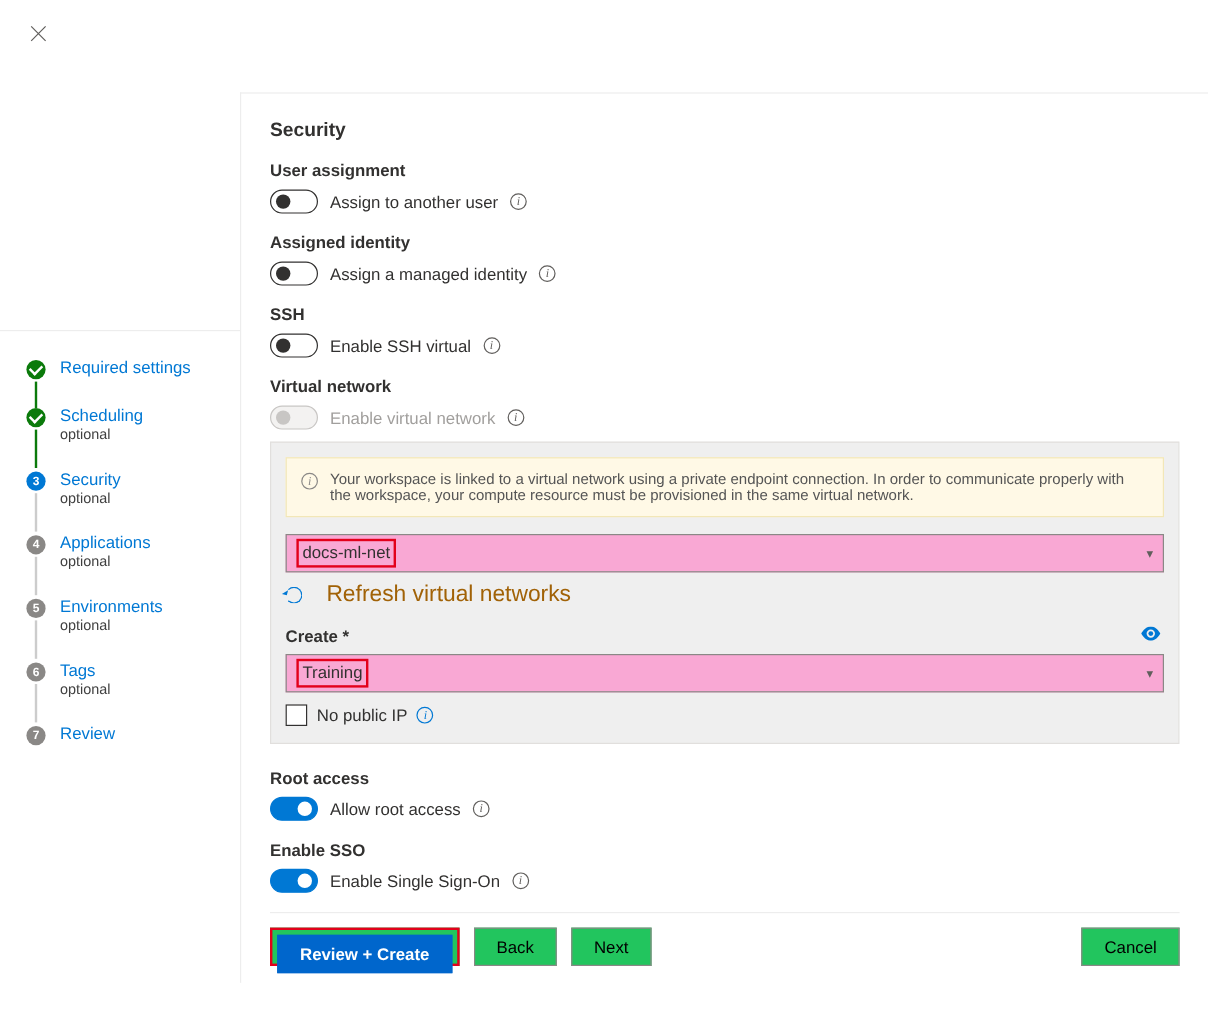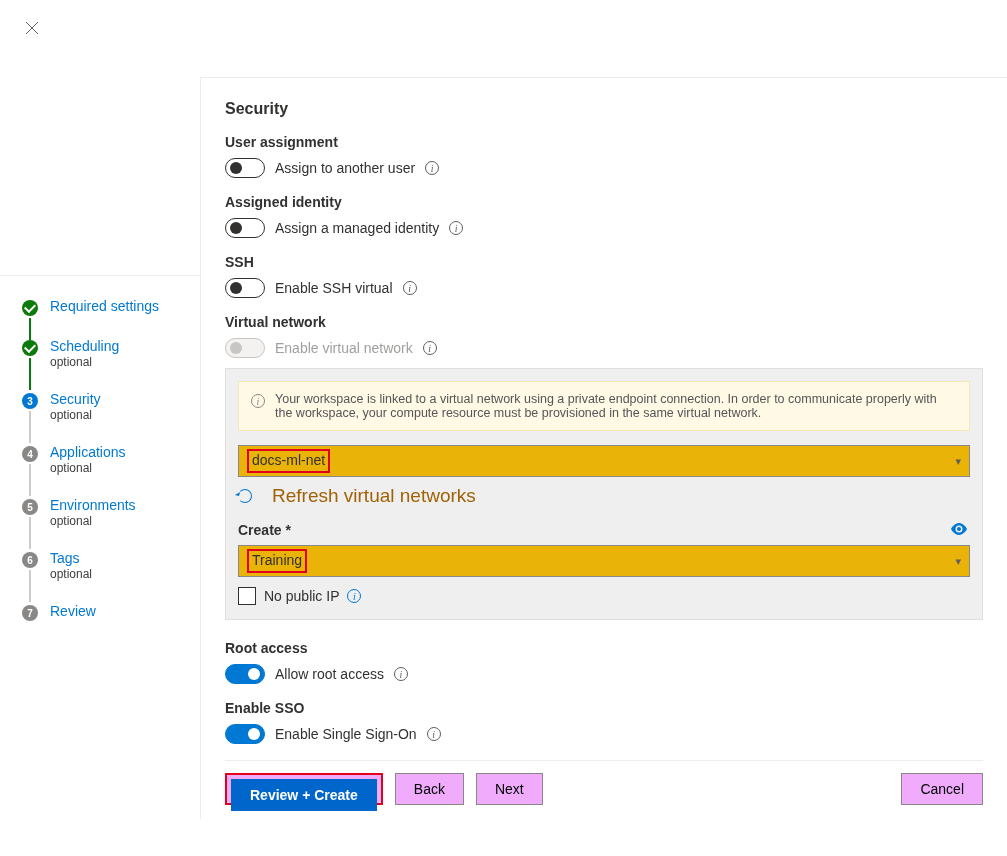--- a/index.html
+++ b/index.html
@@ -177,21 +177,21 @@
       margin-bottom:6px;
       display:flex;
       justify-content:space-between;
       align-items:center;
       padding-right: 2px;
     }
     .eye-icon { color:#0078d4; font-size:16px; cursor:pointer; }
     .select {
       width:100%;
       height:32px;
-      background:#eab308;
+      background:#f9a8d4;
       border:1px solid #8a8886;
       padding: 0 8px;
       display:flex;
       align-items:center;
       justify-content:space-between;
       cursor:pointer;
       font-size:14px;
     }
     .select .chev { color:#605e5c; font-size:11px;}
     .red-hl { border:2px solid #e3001b; padding:0 3px; line-height:1.4; display:inline-block;}
@@ -228,21 +228,21 @@
       border-top:1px solid #ededed;
       padding: 12px 0 14px 0;
       display:flex;
       gap: 12px;
       align-items:center;
     }
     .btn {
       height: 32px;
       padding: 0 18px;
       font-size:14px;
-      background:#f0abfc;
+      background:#22c55e;
       border:1px solid #8a8886;
       cursor:pointer;
       display:flex;align-items:center;justify-content:center;
     }
     .btn.primary{
       background:#0066cc;
       color:#fff;
       border:1px solid #0066cc;
       font-weight:600;
     }

